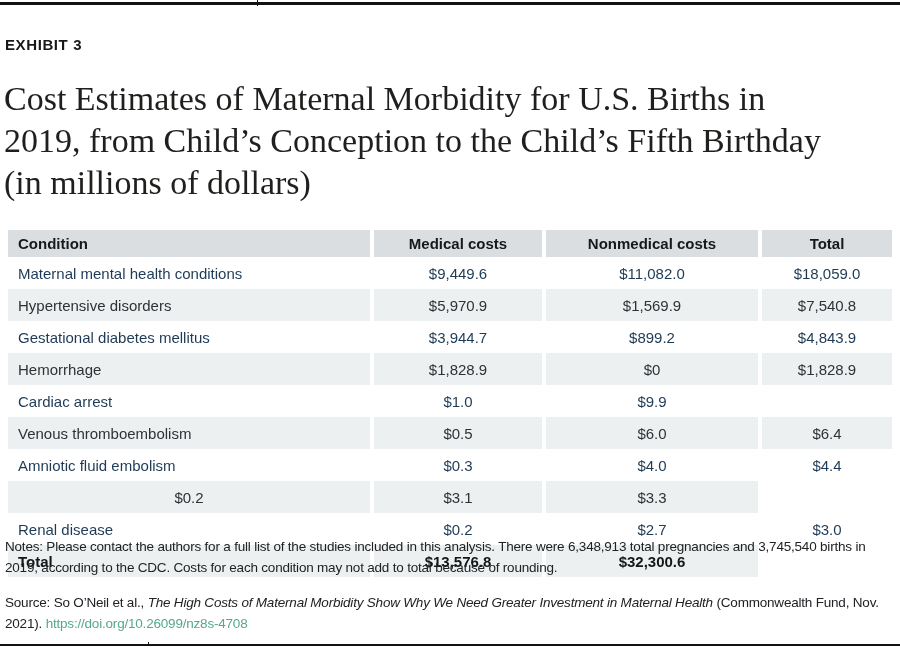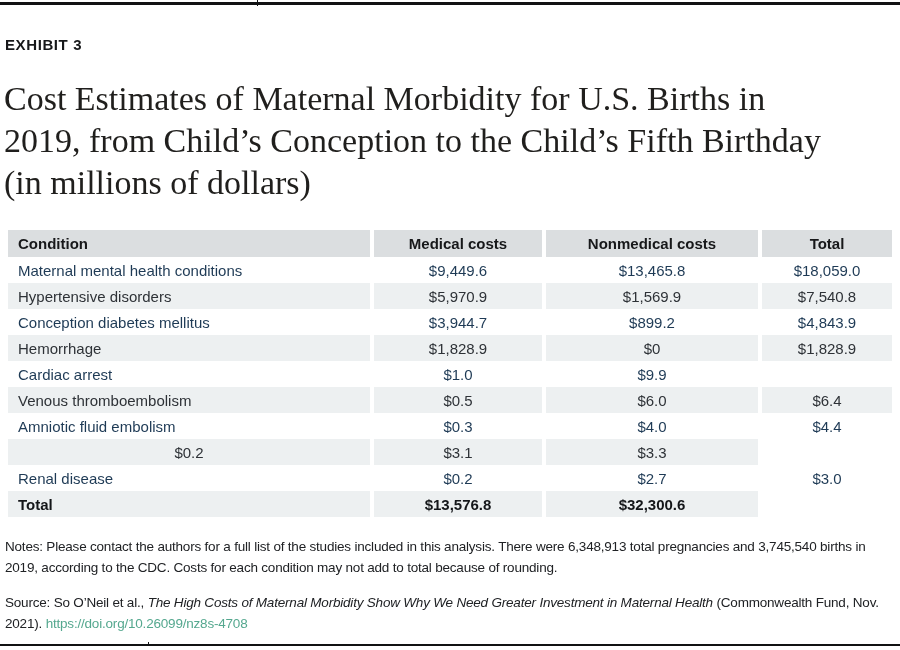--- a/index.html
+++ b/index.html
@@ -22,21 +22,21 @@
 
   .exhibit{position:absolute;left:5px;top:36px;font-size:15px;font-weight:bold;
            letter-spacing:0.6px;color:#17181a;}
 
   .title{position:absolute;left:4px;top:78px;width:885px;
          font-family:"Liberation Serif","DejaVu Serif",serif;
          font-size:34px;line-height:42px;font-weight:400;color:#201f1d;}
 
   .table{position:absolute;left:8px;top:230px;width:884px;font-size:15px;}
   .trow{display:grid;grid-template-columns:362px 168px 212px 130px;column-gap:4px;}
-  .cell{display:flex;align-items:center;height:26px;}
+  .cell{display:flex;align-items:center;height:32px;}
   .thead .cell{height:27px;background:var(--header-bg);font-weight:bold;color:#17181a;}
   .cond{justify-content:flex-start;padding-left:10px;}
   .num{justify-content:center;text-align:center;}
   .trow.striped .cell{background:var(--stripe-bg);}
   .trow.navy .cell{color:var(--ink-navy);}
   .trow.dark .cell{color:var(--ink-dark);}
   .trow.total-row .cell{background:var(--stripe-bg);font-weight:bold;color:#141619;}
 
   .notes{position:absolute;left:5px;top:536px;width:882px;font-size:13.5px;
          line-height:21px;letter-spacing:-0.2px;color:#202225;}
@@ -65,31 +65,31 @@
     <div class="cell cond">Condition</div>
     <div class="cell num">Medical costs</div>
     <div class="cell num">Nonmedical costs</div>
     <div class="cell num">Total</div>
   </div>
 
   <div id="table-body">
       <div class="trow navy">
     <div class="cell cond">Maternal mental health conditions</div>
     <div class="cell num">$9,449.6</div>
-    <div class="cell num">$13,465.8</div>
+    <div class="cell num">$11,082.0</div>
     <div class="cell num">$18,059.0</div>
   </div>
       <div class="trow dark striped">
     <div class="cell cond">Hypertensive disorders</div>
     <div class="cell num">$5,970.9</div>
     <div class="cell num">$1,569.9</div>
     <div class="cell num">$7,540.8</div>
   </div>
       <div class="trow navy">
-    <div class="cell cond">Conception diabetes mellitus</div>
+    <div class="cell cond">Gestational diabetes mellitus</div>
     <div class="cell num">$3,944.7</div>
     <div class="cell num">$899.2</div>
     <div class="cell num">$4,843.9</div>
   </div>
       <div class="trow dark striped">
     <div class="cell cond">Hemorrhage</div>
     <div class="cell num">$1,828.9</div>
     <div class="cell num">$0</div>
     <div class="cell num">$1,828.9</div>
   </div>

